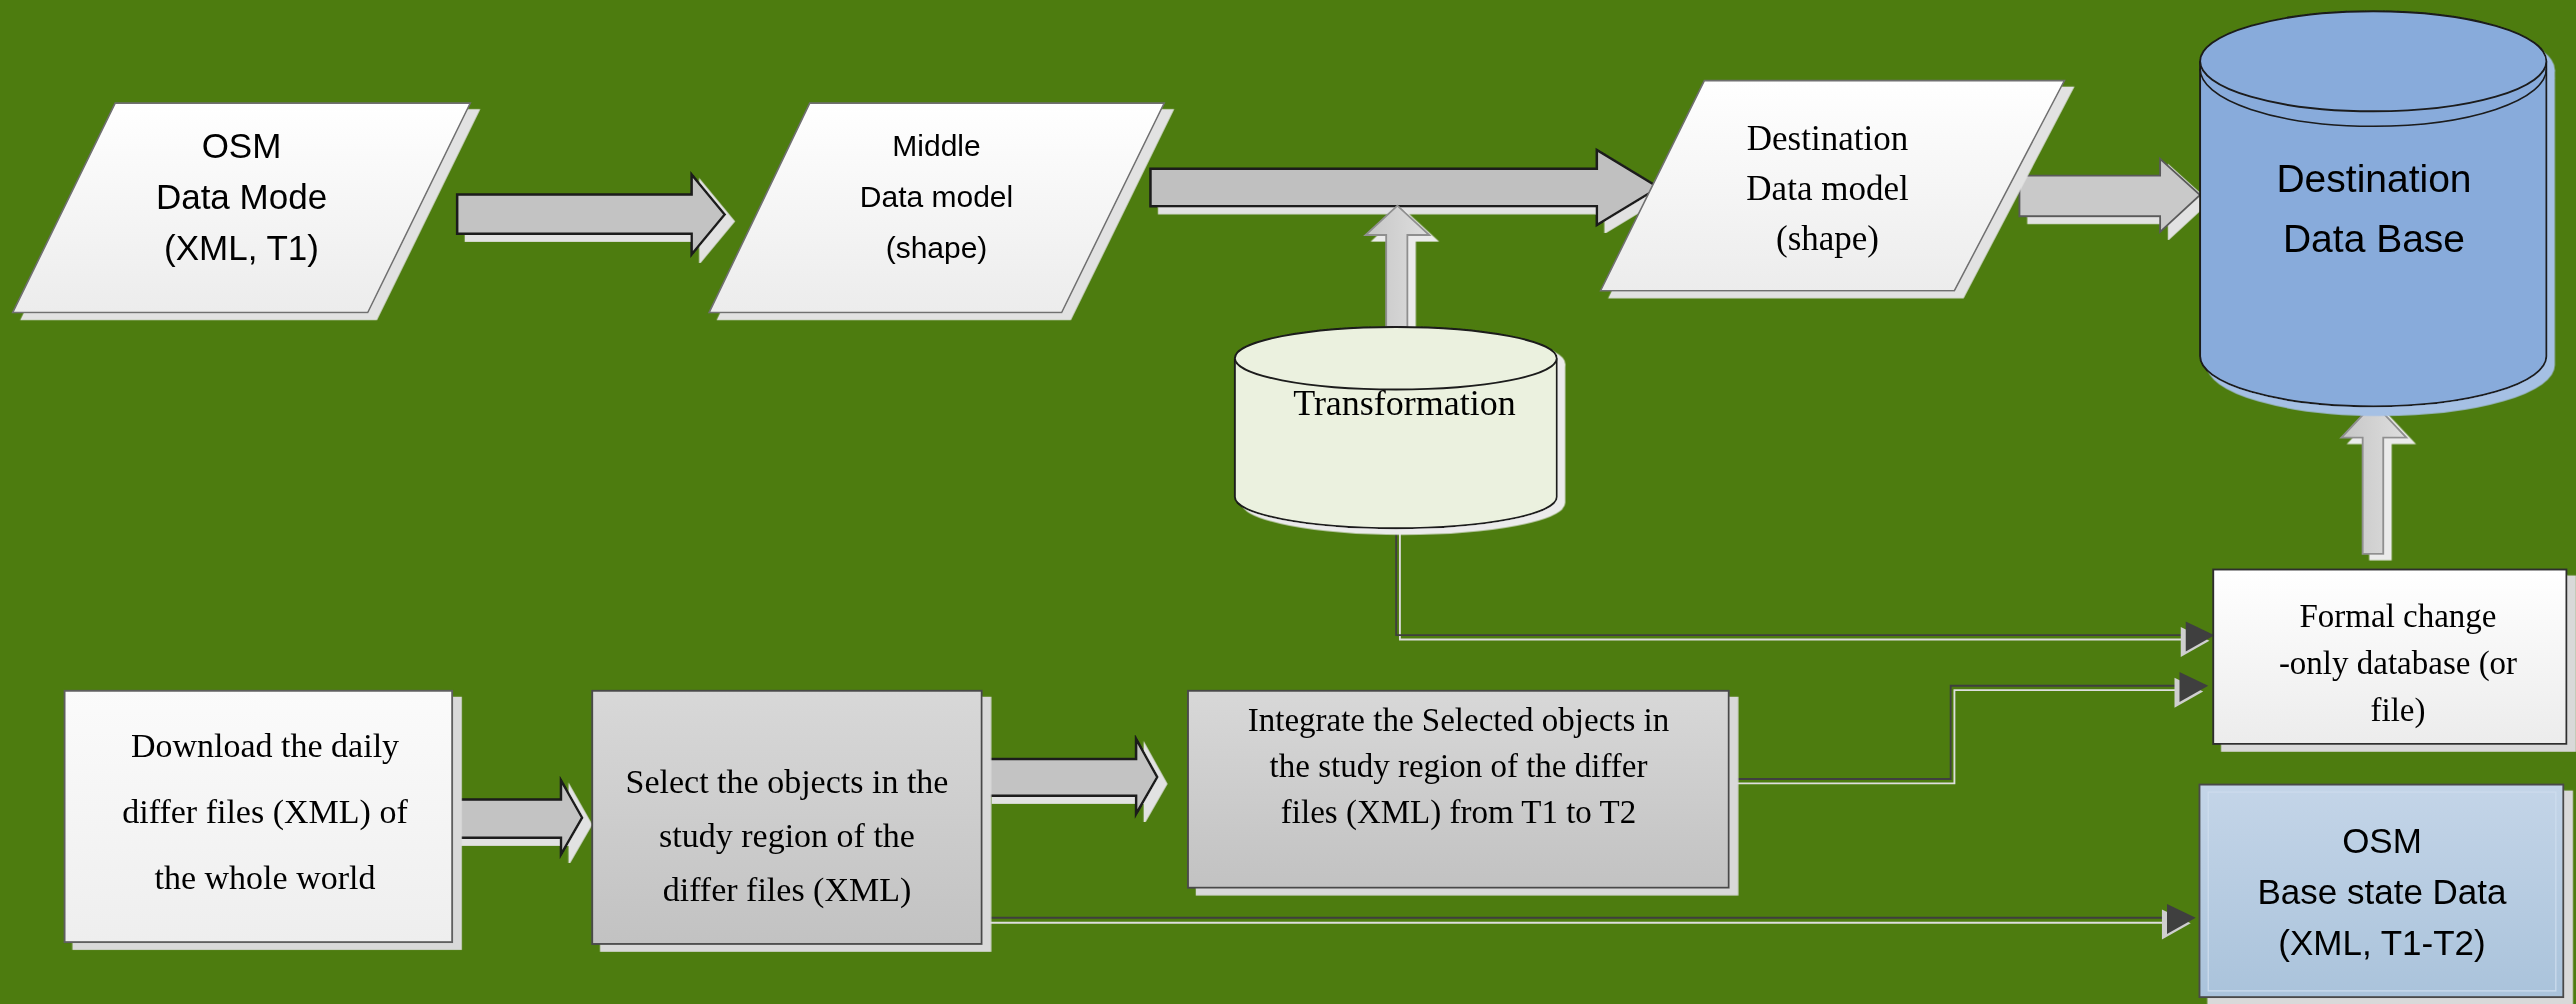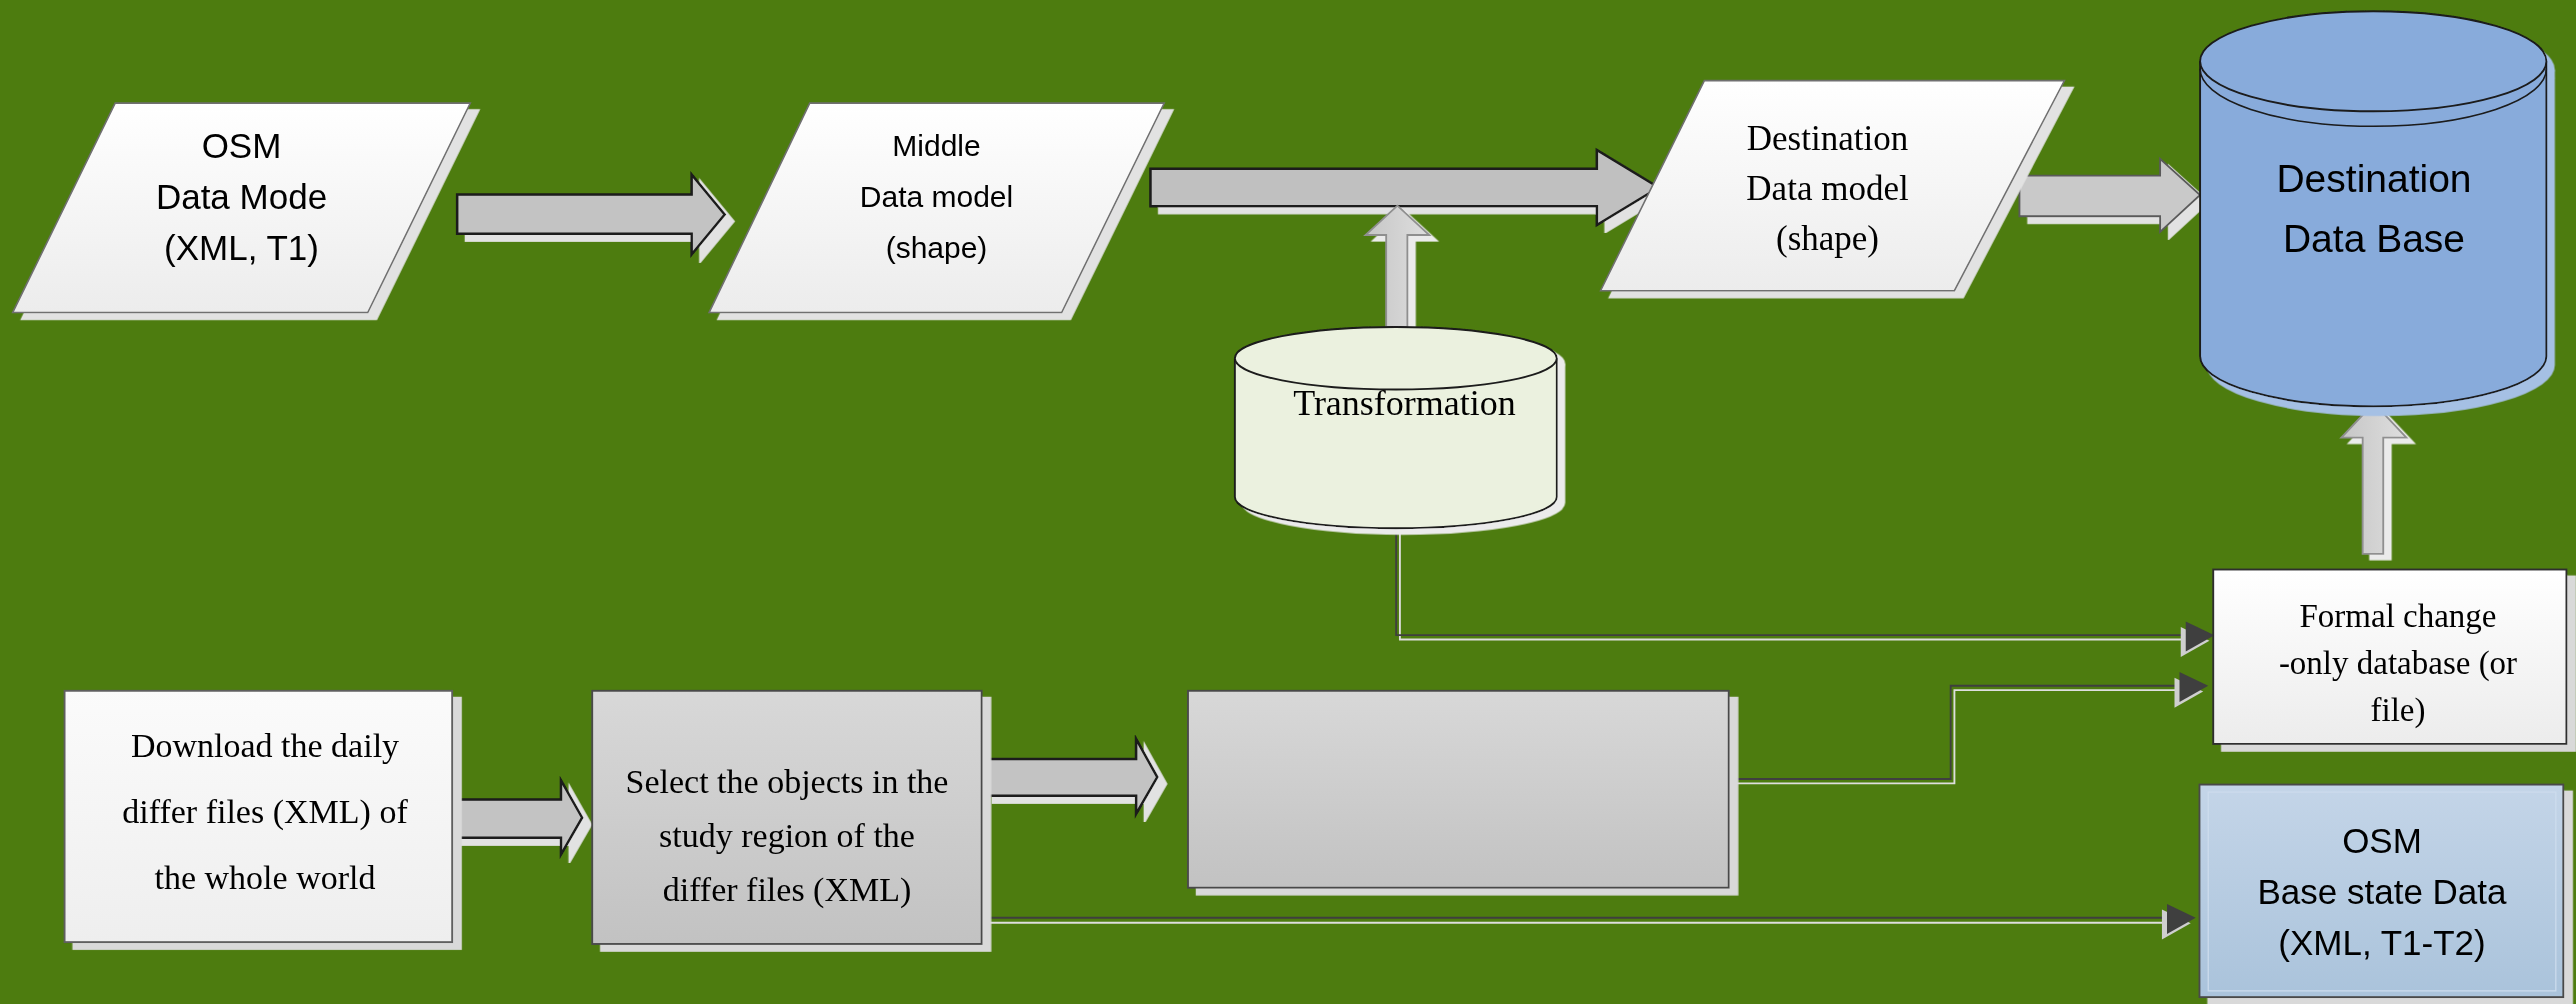--- a/index.html
+++ b/index.html
@@ -156,20 +156,25 @@
     <span>differ files (XML) of</span>
     <span>the whole world</span>
   </div>
 
   <div class="label serif" id="lbl-se">
     <span>Select the objects in the</span>
     <span>study region of the</span>
     <span>differ files (XML)</span>
   </div>
 
+  <div class="label serif" id="lbl-in">
+    <span>Integrate the Selected objects in</span>
+    <span>the study region of the differ</span>
+    <span>files (XML) from T1 to T2</span>
+  </div>
 
   <div class="label sans" id="lbl-ob">
     <span>OSM</span>
     <span>Base state Data</span>
     <span>(XML, T1-T2)</span>
   </div>
 
 </div>
 
 

